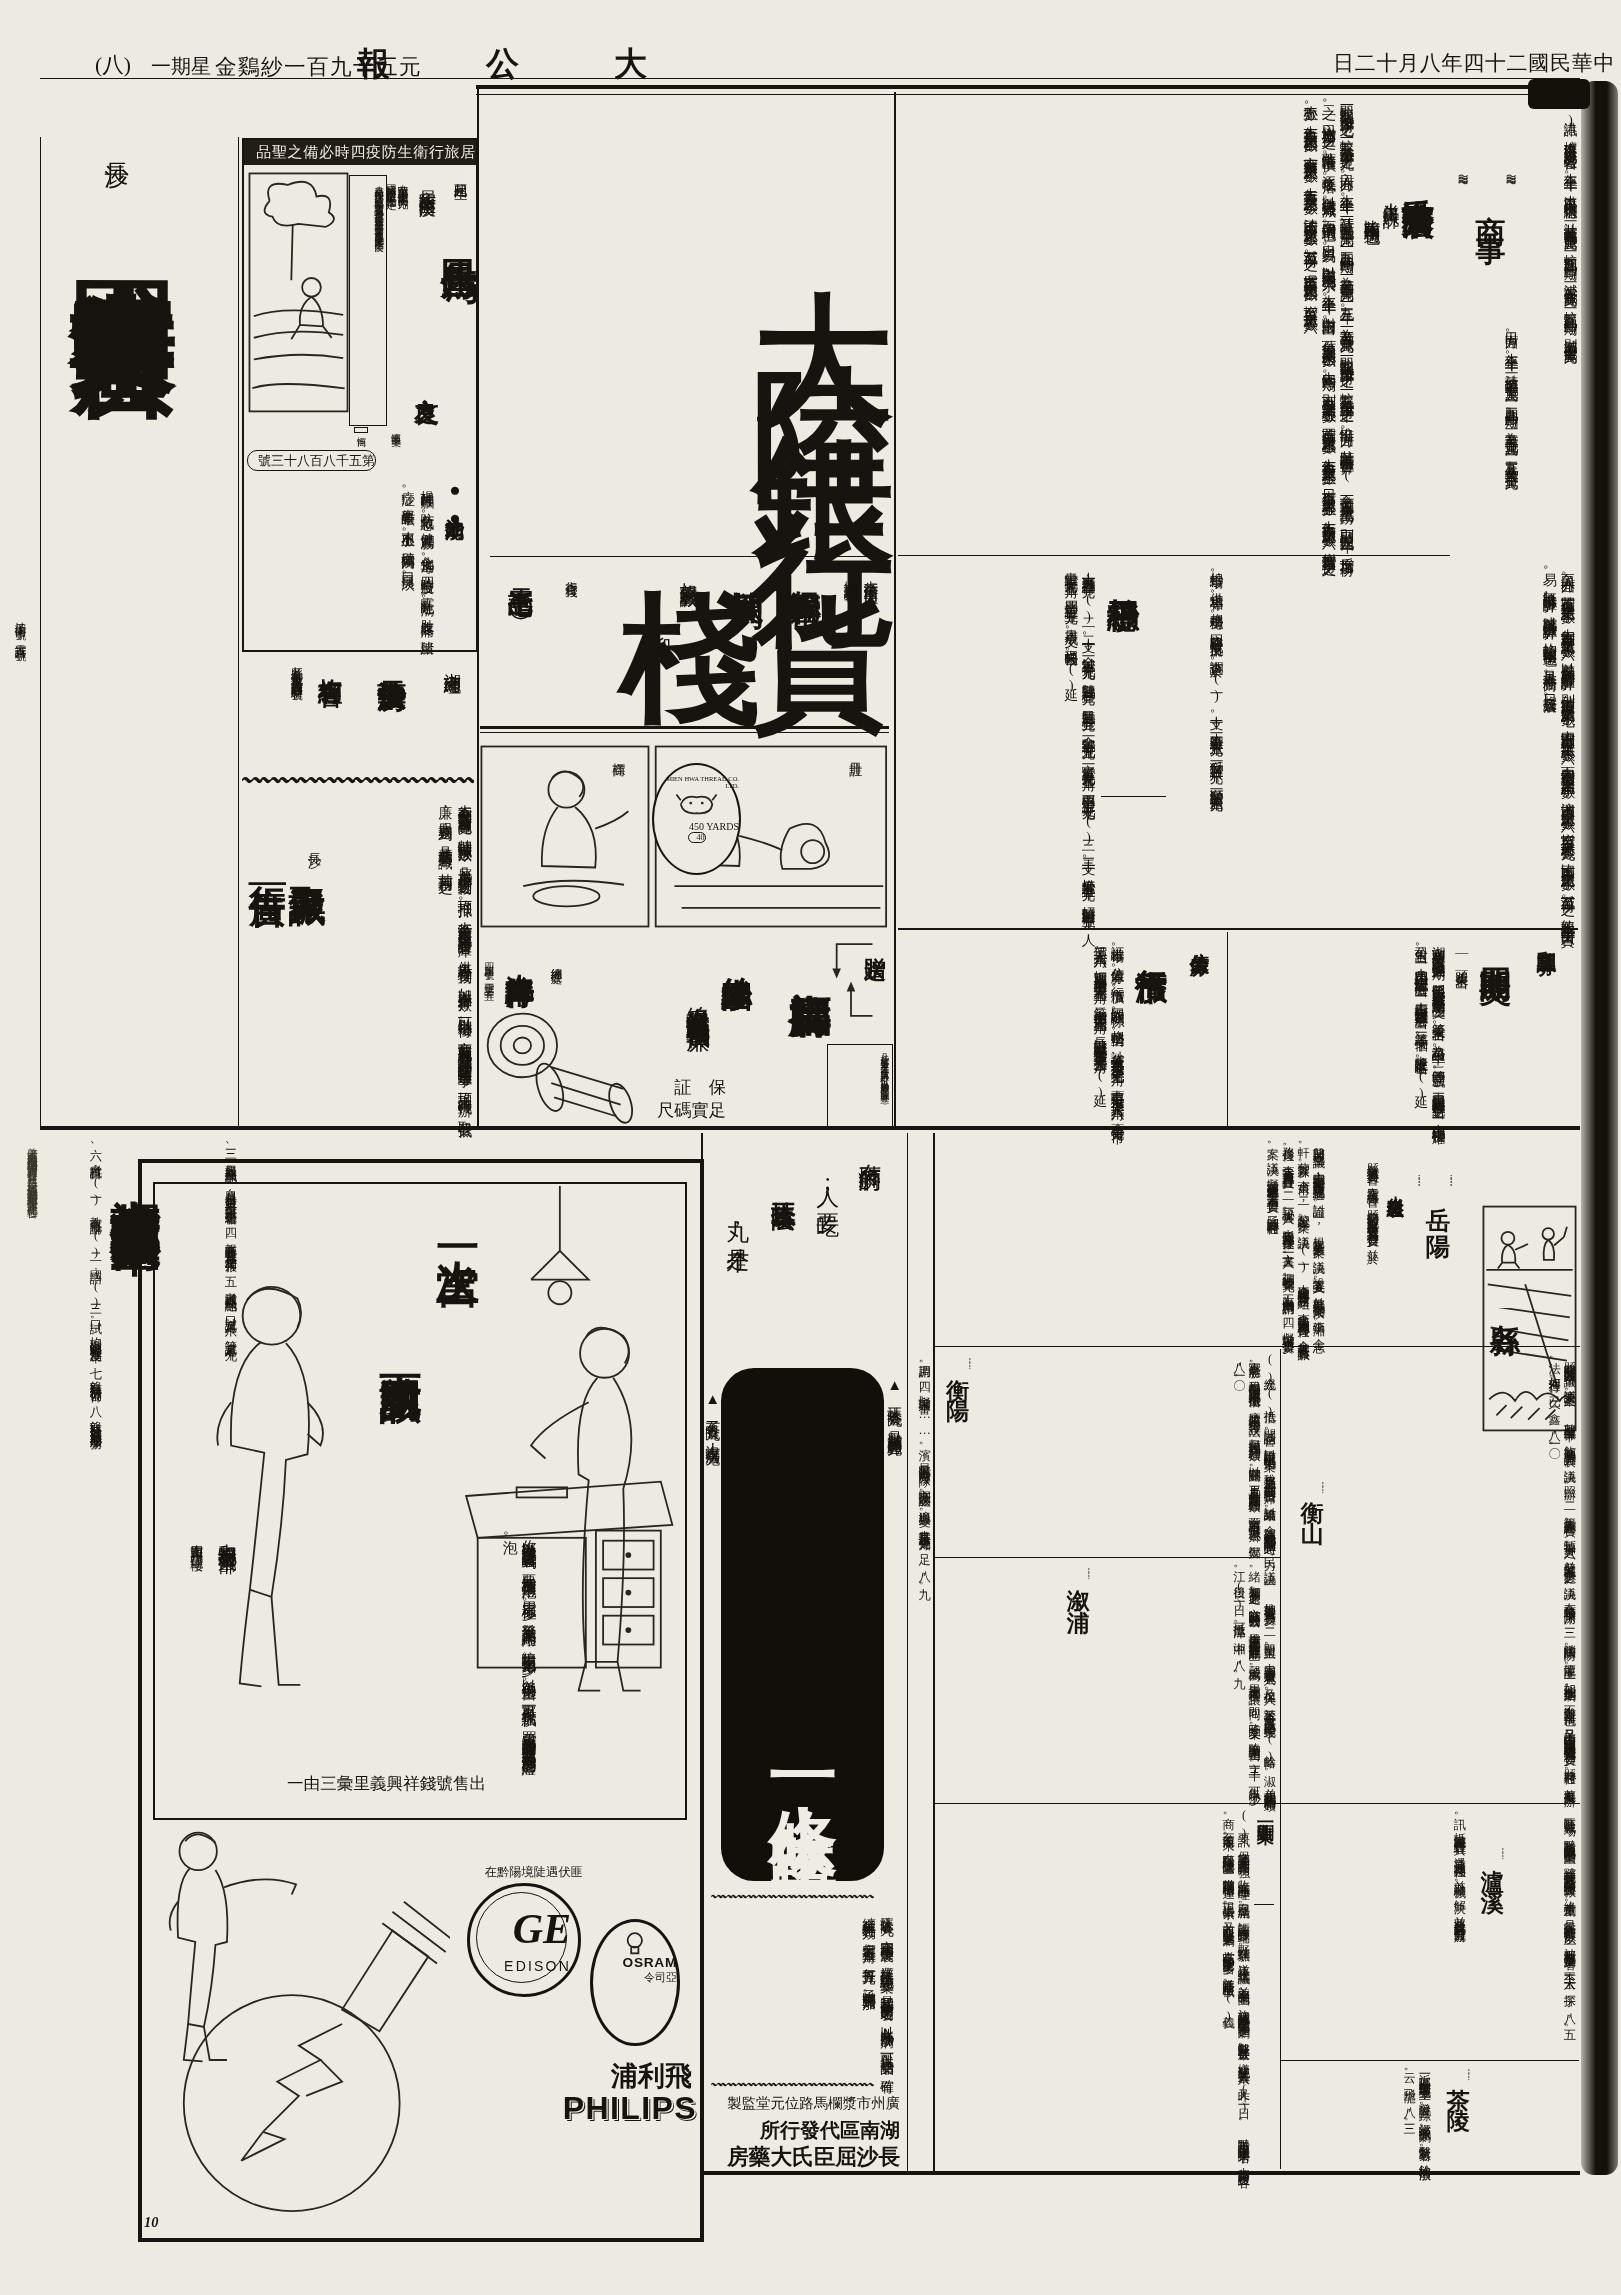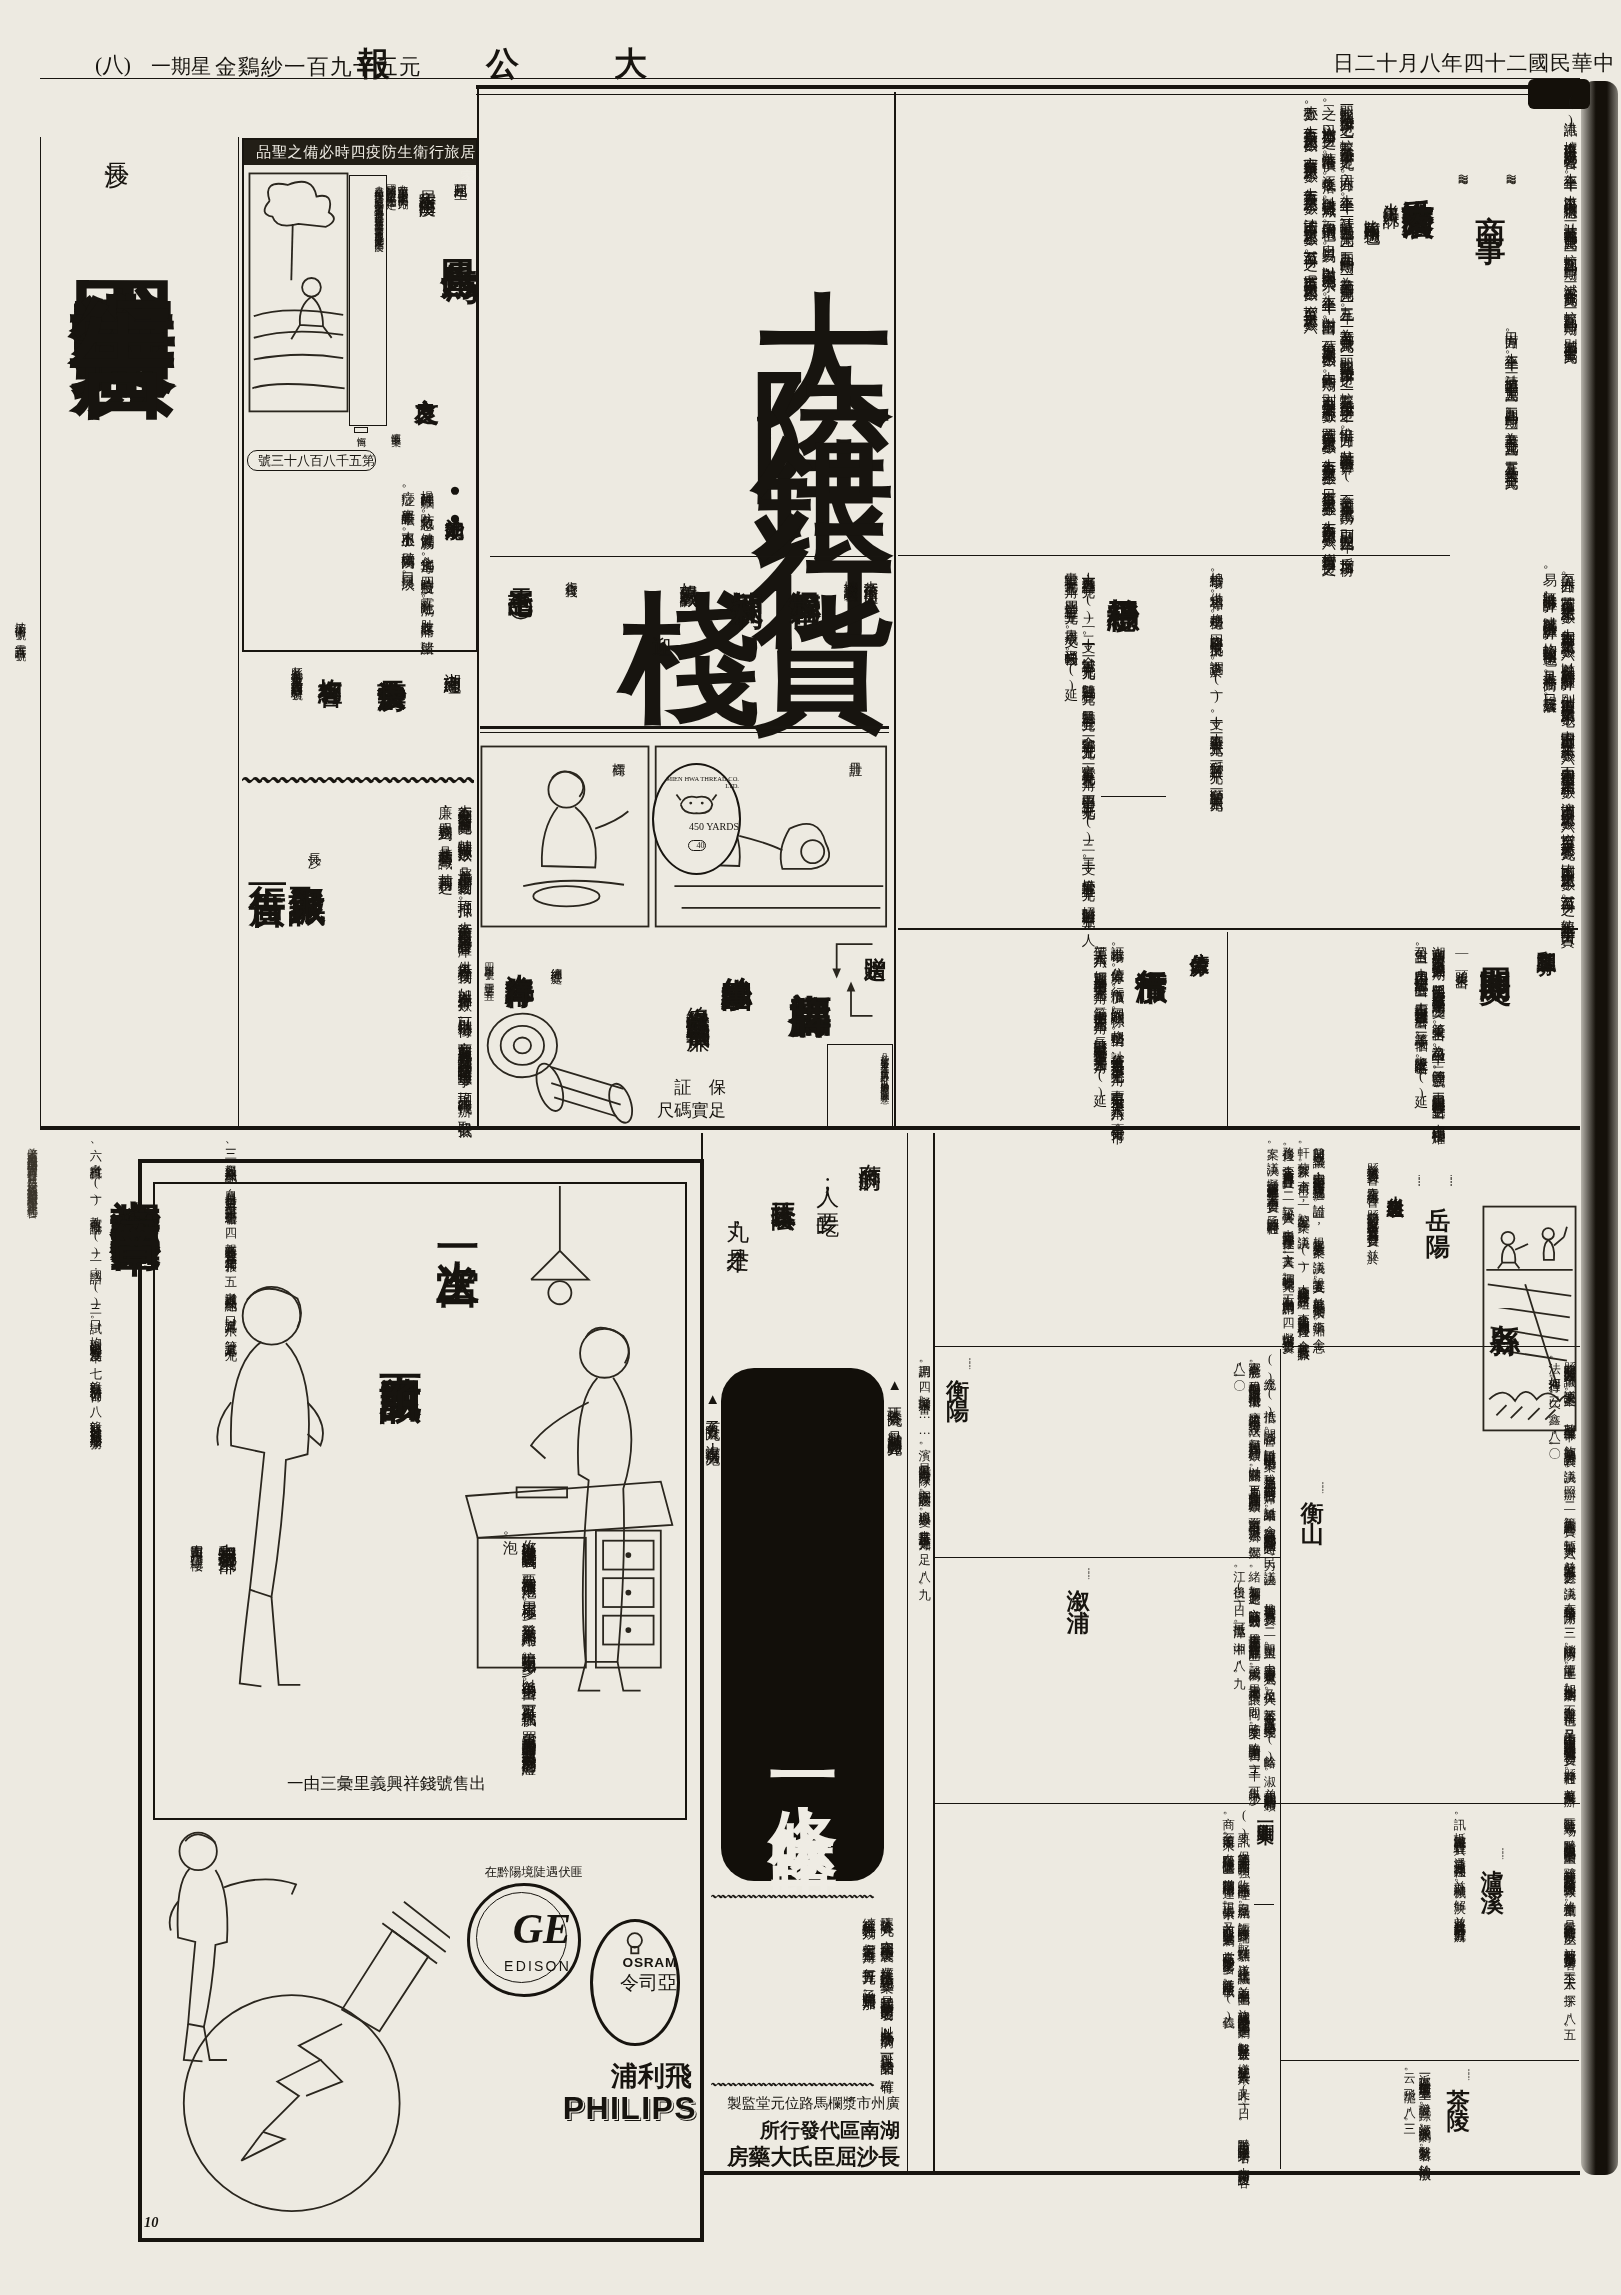--- a/index.html
+++ b/index.html
@@ -125,21 +125,21 @@
   </svg>
 
   <div class="abs" style="left:652px;top:763px;width:85px;height:108px;border:2.9px solid #181510;border-radius:50%;background:#edeae1;">
     <div class="center" style="font-size:6.5px;margin-top:10px;">MIEN HWA THREAD CO. LTD.</div>
     <svg viewBox="0 0 60 40" style="width:43px;height:29px;margin:1.4px auto;">
       <path d="M8 20 Q14 6 30 10 Q48 6 52 20 Q50 34 30 32 Q12 34 8 20 M8 14 L2 6 M52 14 L58 6" class="sketch"></path>
       <circle cx="22" cy="18" r="2" fill="#2a261e"></circle>
         <circle cx="38" cy="18" r="2" fill="#2a261e"></circle>
     </svg>
     <div class="center" style="font-size:10px;">450 YARDS</div>
-    <div class="center" style="font-size:8px;border:0.7px solid #181510;width:16px;margin:8px auto;border-radius:5.8px;">40</div>
+    <div class="center" style="font-size:8px;border:0.7px solid #181510;width:16px;margin:0 auto;border-radius:5.8px;">40</div>
   </div>
   <div class="abs v" style="left:848px;top:752px;font-size:13px;text-orientation:mixed;">冊註</div>
   <div class="abs v" style="left:611px;top:752px;font-size:13px;">標商</div>
   <div class="abs v b" style="left:861px;top:941px;height:79px;font-size:21.6px;">贈送</div>
   <svg class="abs" viewBox="0 0 80 120" style="left:822px;top:937px;width:58px;height:86px;">
     <path d="M70 10 L20 10 L20 50 M70 110 L40 110 L40 70" class="sketch"></path>
     <path d="M14 44 L20 58 L26 44 Z" fill="#2a261e"></path>
     <path d="M34 76 L40 62 L46 76 Z" fill="#2a261e"></path>
   </svg>
   <div class="abs v b" style="left:784px;top:959px;height:159px;font-size:42px;text-shadow:1.4px 0 0 #17140f;">福壽牌</div>
@@ -314,21 +314,21 @@
     <div class="abs" style="left:5.8px;top:5.8px;width:89px;height:89px;border:1.4px solid #17140f;border-radius:50%;"></div>
     <div class="abs b center" style="left:0;top:19px;width:101px;font-size:42px;font-style:italic;font-family:'Liberation Serif',serif;">GE</div>
     <div class="abs center" style="left:0;top:72px;width:101px;font-size:14px;letter-spacing:2.2px;font-family:'Liberation Sans',sans-serif;">EDISON</div>
   </div>
   <div class="abs" style="left:590px;top:1919px;width:84px;height:121px;border:3.6px solid #17140f;border-radius:50%;">
     <svg viewBox="0 0 30 34" style="width:21.6px;height:24.5px;margin:8.6px auto 0;">
       <circle cx="15" cy="13" r="10" class="sketch"></circle>
       <rect x="10" y="22" width="10" height="9" class="sketch"></rect>
     </svg>
     <div class="center b" style="font-size:13.7px;font-family:'Liberation Sans',sans-serif;letter-spacing:0.7px;">OSRAM</div>
-    <div class="center" style="font-size:19px;">令司亞</div>
+    <div class="center" style="font-size:11px;">令司亞</div>
   </div>
   <div class="abs center b" style="left:548px;top:2058px;width:144px;font-size:27px;">浦利飛</div>
   <div class="abs center b" style="left:536px;top:2090px;width:161px;font-size:32px;font-family:'Liberation Sans',sans-serif;letter-spacing:1.4px;text-shadow:1.4px 1.4px 0 #edeae1,2.2px 2.2px 0 #17140f;">PHILIPS</div>
   <div class="abs b" style="left:144px;top:2214px;font-size:14.4px;font-style:italic;">10</div>
 
   <div class="abs v" style="left:196px;top:1139px;width:42px;height:1095px;font-size:12.3px;line-height:1.3;">三、報名日期及地點:自八月十日起至八月十五日止向本廳報名。四、報名時繳費一元并半身相片二張。五、考試日期及地點:口試定八月十八。筆試定八月十九。</div>
   <div class="abs v b" style="left:108px;top:1160px;height:1081px;font-size:50px;line-height:1.1;">湖南省教育廳招考鄉村短期小學教員簡章</div>
   <div class="abs v" style="left:45px;top:1139px;width:58px;height:1110px;font-size:12.3px;line-height:1.3;">六、考試科目:(一)教育概論;(二)國語;(三)口試。均以高中師範科程度為準。七、錄取名額另行公佈。八、錄取後分發各縣短期小學服務。</div>
   <div class="abs v" style="left:10px;top:1139px;width:29px;height:1124px;font-size:10.8px;line-height:1.25;color:#3a352b;">啓者本廳遵照部定辦法擇定國曆八月一日起見八月一日止在省各縣招考鄉村短期小學教員一律此通告</div>
 

